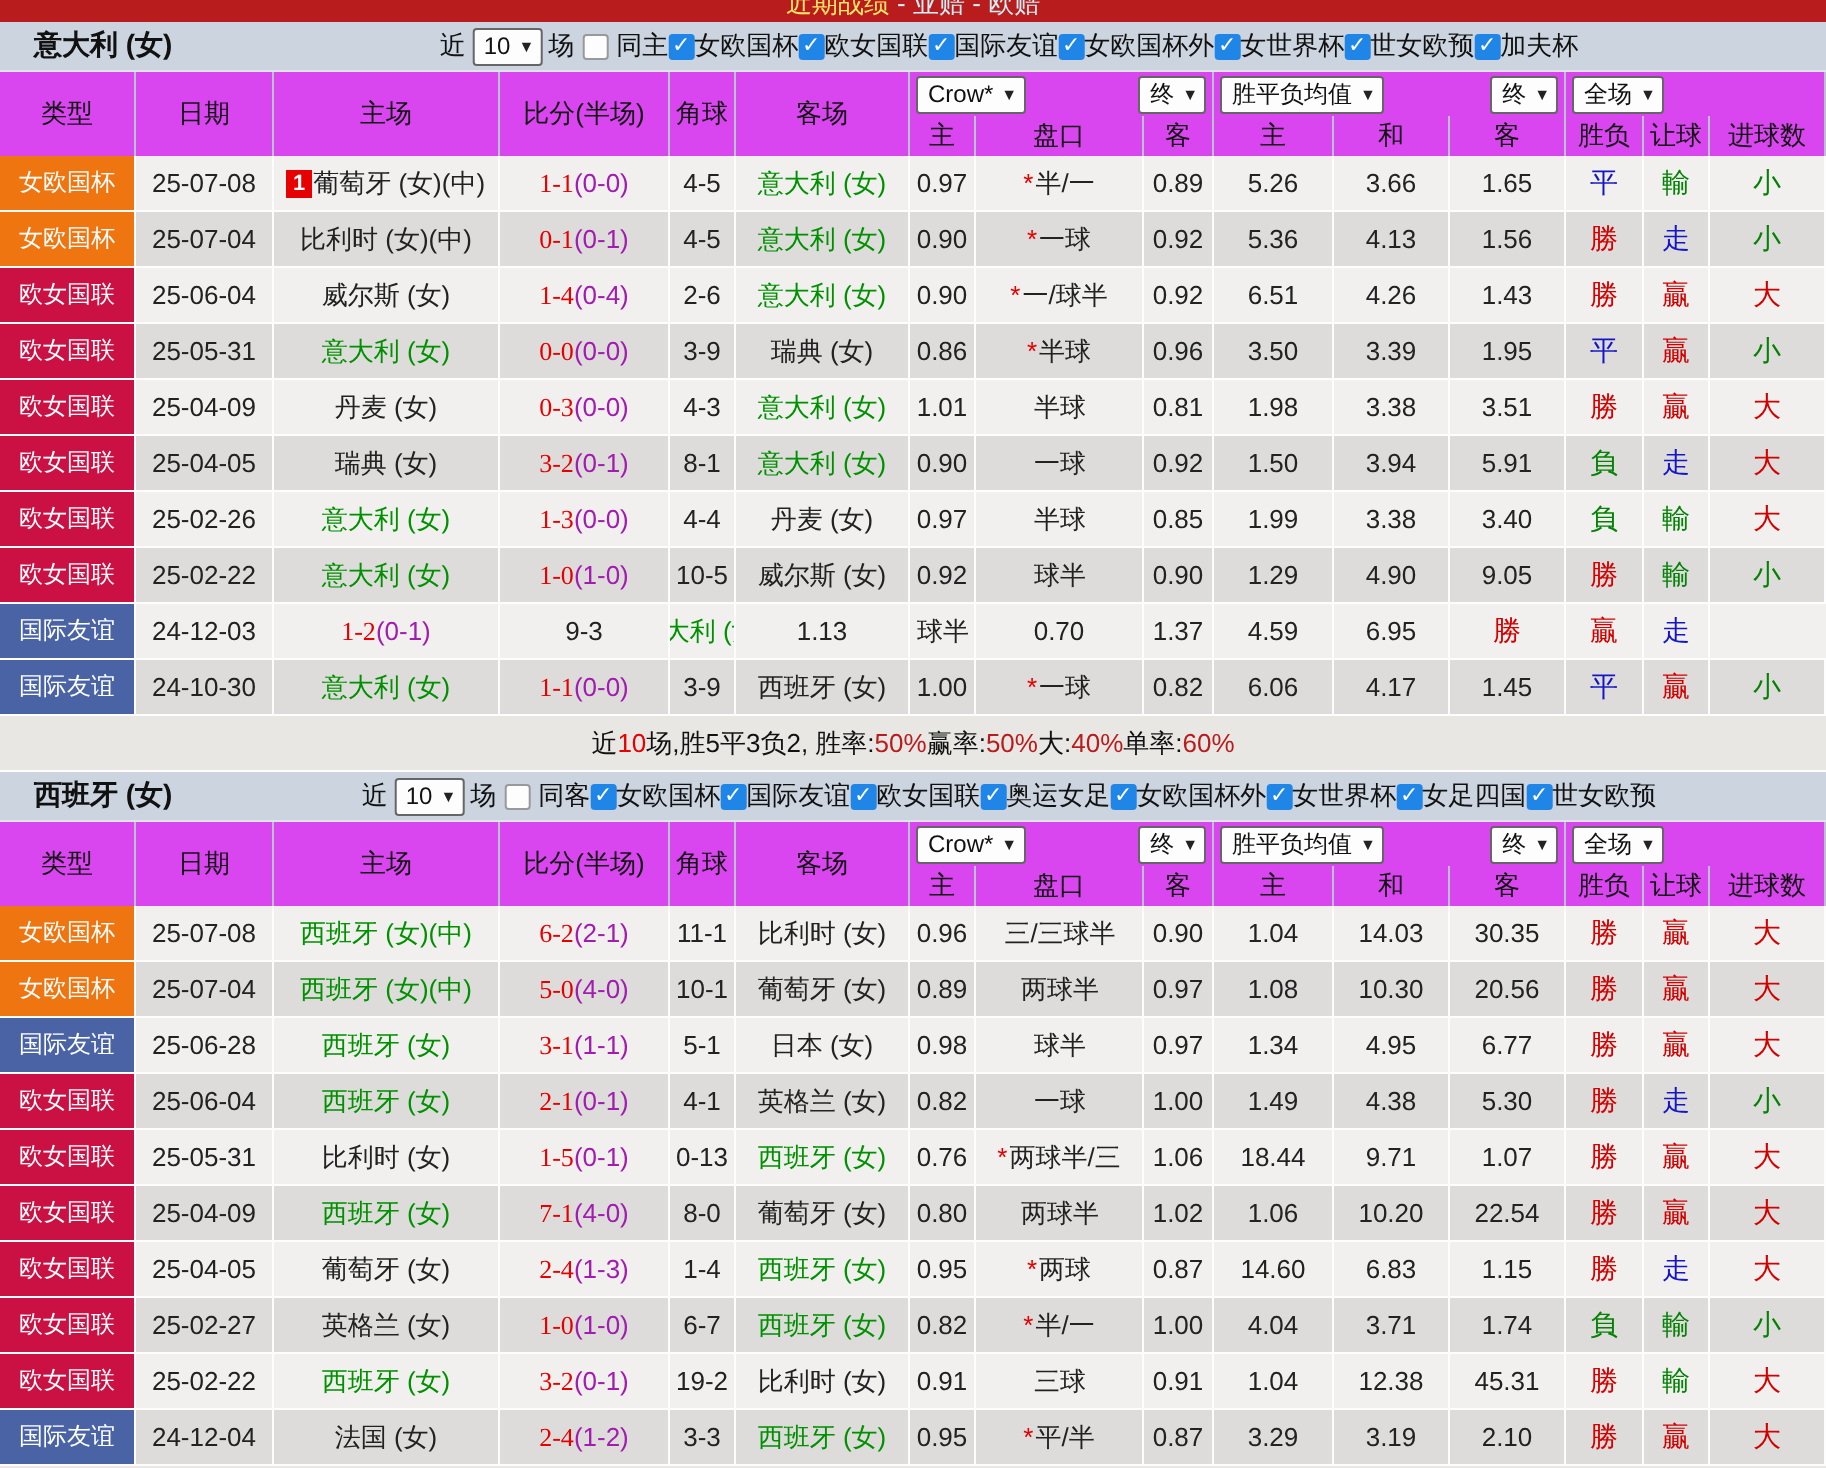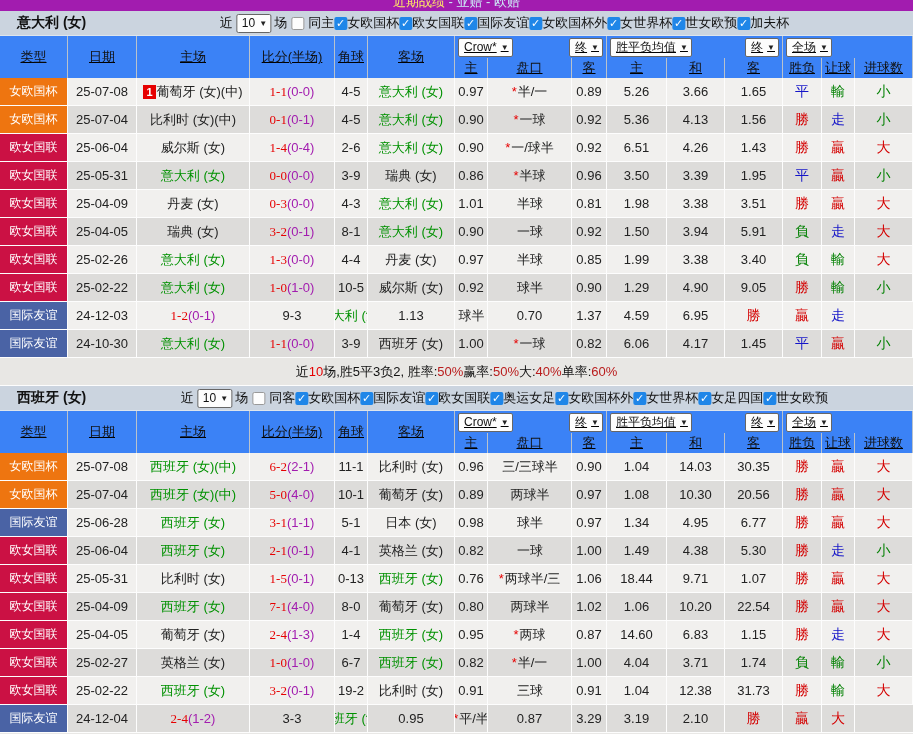--- a/index.html
+++ b/index.html
@@ -1,37 +1,37 @@
 <!DOCTYPE html>
 <html><head>
 <meta charset="utf-8">
 <style>
   html,body{margin:0;padding:0;}
   body{width:913px;font-family:"Liberation Sans","DejaVu Sans",sans-serif;background:#e9e8e6;}
   .page{width:913px;overflow:hidden;position:relative;}
   
-  .topbar{height:11px;background:#a21caf;overflow:hidden;position:relative;}
+  .topbar{height:11px;background:#b91c1c;overflow:hidden;position:relative;}
   .topbar .tb-inner{position:absolute;top:-7px;left:0;right:0;text-align:center;font-size:13px;white-space:nowrap;}
   .tb-hot{color:#ffe866;}
   .tb-link{color:#cdeef7;}
   
   .title-row{height:25px;background:#cbd4df;position:relative;display:flex;align-items:center;border-bottom:1px solid #dee5ec;box-sizing:border-box;}
   .team-title{font-weight:bold;font-size:14px;color:#111;padding-left:17px;}
   .controls{position:absolute;left:calc(50% + 48px);transform:translateX(-50%);display:flex;align-items:center;white-space:nowrap;font-size:13px;color:#111;}
   .controls .gap{width:4px;}
   .dd{display:inline-flex;align-items:center;background:#fdfdfd;border:1px solid #666;border-radius:2px;padding:0 3px 0 5px;height:17px;font-size:12px;color:#111;margin:0 3px;}
   .dd .caret{font-size:8px;margin-left:4px;color:#222;}
   .cb{display:inline-block;width:13px;height:13px;border-radius:2px;box-sizing:border-box;vertical-align:middle;}
   .cb-on{background:#1f86e8;color:#fff;font-size:11px;line-height:13px;text-align:center;font-weight:bold;}
   .cb-off{background:#fdfdfd;border:1px solid #999;}
   .cb-item{display:inline-flex;align-items:center;}
   
   .cols{display:grid;grid-template-columns:68px 69px 113px 85px 33px 87px 33px 84px 35px 60px 58px 58px 39px 33px 58px;}
   
-  .thead{background:#3b82f6;grid-template-rows:22px 20px;text-decoration:underline;}
+  .thead{background:#d946ef;grid-template-rows:22px 20px;}
   .th{display:flex;align-items:center;justify-content:center;font-size:13px;color:#111;border-right:1px solid #b9c2cc;box-sizing:border-box;}
   .th-span{grid-row:1/3;}
   .th-group{grid-row:1/2;border-right:1px solid #b9c2cc;display:flex;align-items:center;justify-content:space-between;}
   .th-sub{grid-row:2/3;}
   
   .row{height:28px;box-sizing:border-box;border-bottom:1px solid #fdfdfd;}
   .row:nth-child(odd){background:#f1f0ee;}
   .row:nth-child(even){background:#dddcda;}
   .c{display:flex;align-items:center;justify-content:center;font-size:13px;color:#222;border-right:1px solid #fdfdfd;box-sizing:border-box;white-space:nowrap;overflow:hidden;}
   .badge{color:#fff;font-size:12px;}
@@ -1173,41 +1173,44 @@
     <div class="c">
               <span class="v-oaway">0.91</span>
             </div>
     <div class="c">
               <span class="v-ahome">1.04</span>
             </div>
     <div class="c">
               <span class="v-adraw">12.38</span>
             </div>
     <div class="c">
-              <span class="v-aaway">31.73</span>
+              <span class="v-aaway">45.31</span>
             </div>
     <div class="c res">
               <span class="v-r0 res-red">勝</span>
             </div>
     <div class="c res">
               <span class="v-r1 res-green">輸</span>
             </div>
     <div class="c res">
               <span class="v-r2 res-red">大</span>
             </div>
   </div>
 
   <div class="row cols">
     <div class="c badge badge-blue">
               <span class="v-type">国际友谊</span>
             </div>
     <div class="c">
               <span class="v-date">24-12-04</span>
             </div>
     <div class="c">
+              <span class="v-home t-black">法国 (女)</span>
+            </div>
+    <div class="c">
               <span class="score-main v-score">2-4</span>
               <span class="score-half v-half">(1-2)</span>
             </div>
     <div class="c">
               <span class="v-corner">3-3</span>
             </div>
     <div class="c">
               <span class="v-away t-green">西班牙 (女)</span>
             </div>
     <div class="c">

